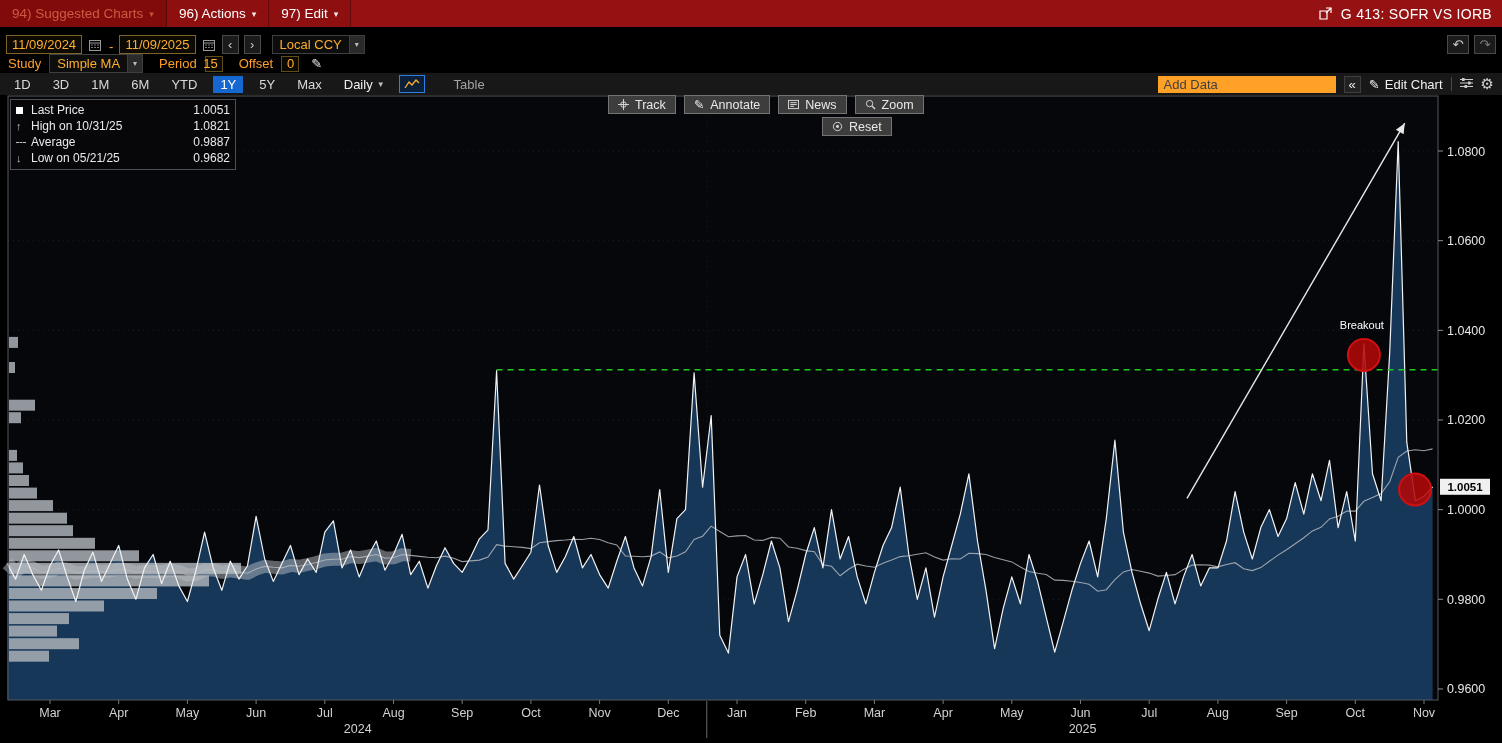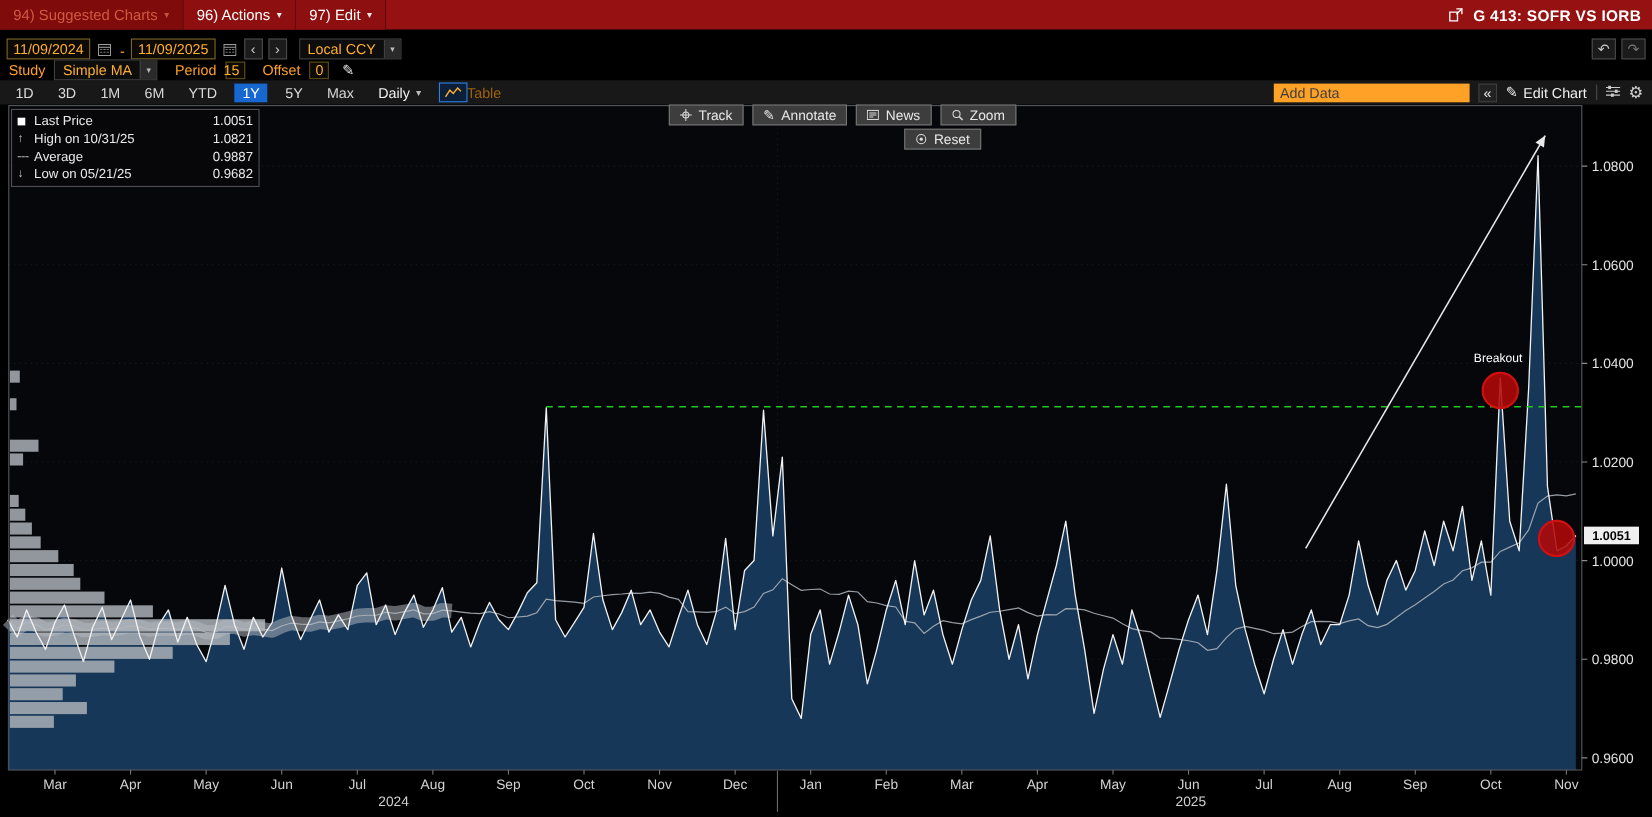--- a/index.html
+++ b/index.html
@@ -10,21 +10,21 @@
 
   
   .titlebar{height:27px;background:#961212;display:flex;align-items:stretch;color:#fff}
   .ticker{width:297px;background:#ffa126;color:#000;display:flex;align-items:center;padding:0 8px;font-size:14px}
   .tmenu{display:flex;align-items:center;gap:6px;padding:0 12px;font-size:13.5px;cursor:default}
   .tmenu.dim{color:#cf5a42;background:#800b0b;border-right:1px solid rgba(0,0,0,.3)}
   .tmenu.lit{color:#fff;background:#8e0f0f;border-right:1px solid rgba(0,0,0,.3)}
   .chev{font-size:9px;opacity:.9}
   .t-spacer{flex:1}
   .launch{display:flex;align-items:center;padding:0 8px}
-  .pageref{display:flex;align-items:center;font-size:14px;font-weight:bold;padding-right:10px;letter-spacing:.3px}
+  .pageref{display:flex;align-items:center;font-size:14px;font-weight:normal;padding-right:10px;letter-spacing:.3px}
 
   
   .row2{height:27px;background:#000;display:flex;align-items:flex-end;padding:0 6px;gap:5px}
   .datefield{border:1px solid #7d6426;background:#0c0a03;color:#ffae2e;padding:0 5px;height:19px;display:flex;align-items:center;font-size:13px}
   .calbtn{width:16px;height:19px;display:flex;align-items:center;justify-content:center}
   .dash{color:#ffae2e;font-size:13px;margin:0 1px}
   .navbtn{border:1px solid #4a4a4a;background:#1b1b1b;color:#c8c8c8;width:17px;height:19px;display:flex;align-items:center;justify-content:center;font-size:13px}
   .sel{display:flex;align-items:stretch;border:1px solid #3f3f3f;background:#0d0d0d;height:19px}
   .sel .txt{padding:0 7px;color:#ffae2e;font-size:13px;display:flex;align-items:center}
   .sel .chevbtn{width:15px;border-left:1px solid #3f3f3f;background:#2a2a2a;color:#bbb;font-size:8px;display:flex;align-items:center;justify-content:center}
@@ -38,21 +38,21 @@
   .numfield{border:1px solid #5f4d1a;background:#0c0a03;color:#ffae2e;width:18px;height:16px;display:flex;align-items:center;justify-content:flex-end;padding:0 4px;font-size:13px}
   .pencil{color:#e8e8e8;font-size:13px;margin-left:4px}
 
   
   .row4{height:22px;background:#181818;display:flex;align-items:center;padding:0 8px;font-size:13px;color:#d9d9d9}
   .rbtn{padding:1px 6px;margin-right:10px;cursor:default}
   .rbtn.active{background:#1667cf;color:#fff;padding:1px 7px}
   .freq{margin-left:6px;display:flex;align-items:center;gap:4px;color:#f0f0f0}
   .freq .car{font-size:8px;color:#bbb}
   .ctype{margin-left:14px;width:26px;height:18px;border:1px solid #2f7fe0;background:#0b2038;display:flex;align-items:center;justify-content:center}
-  .tablebtn{margin-left:0;color:#a16207}
+  .tablebtn{margin-left:29px;color:#a3a3a3}
   .r4-right{margin-left:auto;display:flex;align-items:center;gap:8px}
   .adddata{width:178px;height:17px;background:#ffa126;color:#404040;font-size:13px;display:flex;align-items:center;padding:0 6px}
   .collapse{border:1px solid #3f3f3f;background:#222;color:#e8e8e8;height:17px;padding:0 4px;display:flex;align-items:center;font-size:13px}
   .editchart{display:flex;align-items:center;gap:5px;color:#f0f0f0}
   .vsep{width:1px;height:14px;background:#4a4a4a}
   .gear{color:#d0d0d0;font-size:15px}
 
   
   .legend{position:absolute;left:10px;top:99px;width:226px;z-index:3;background:rgba(8,8,10,.78);border:1px solid #4f4f54;padding:2px 5px 3px 5px}
   .lrow{display:flex;align-items:center;height:16px;font-size:12px;color:#e9e9e9}

